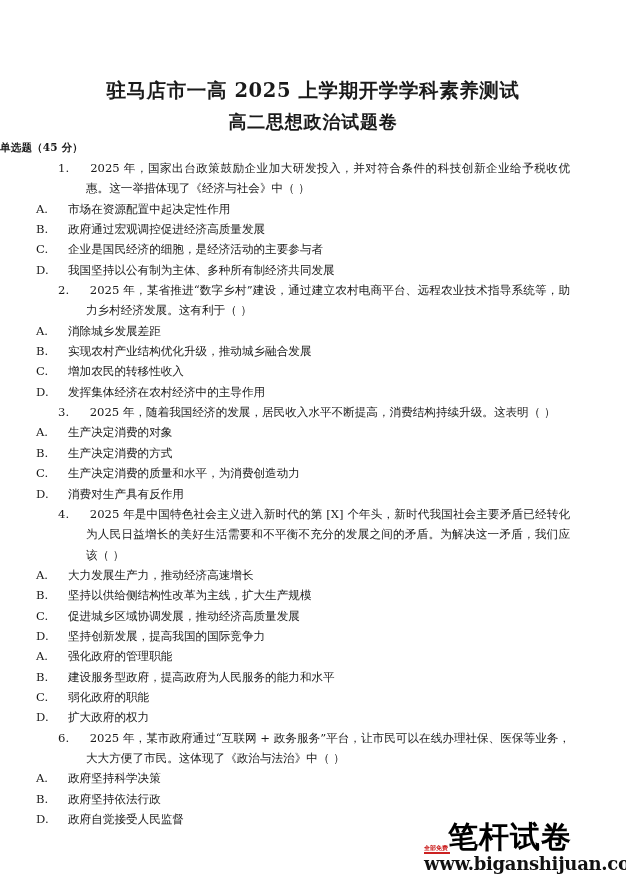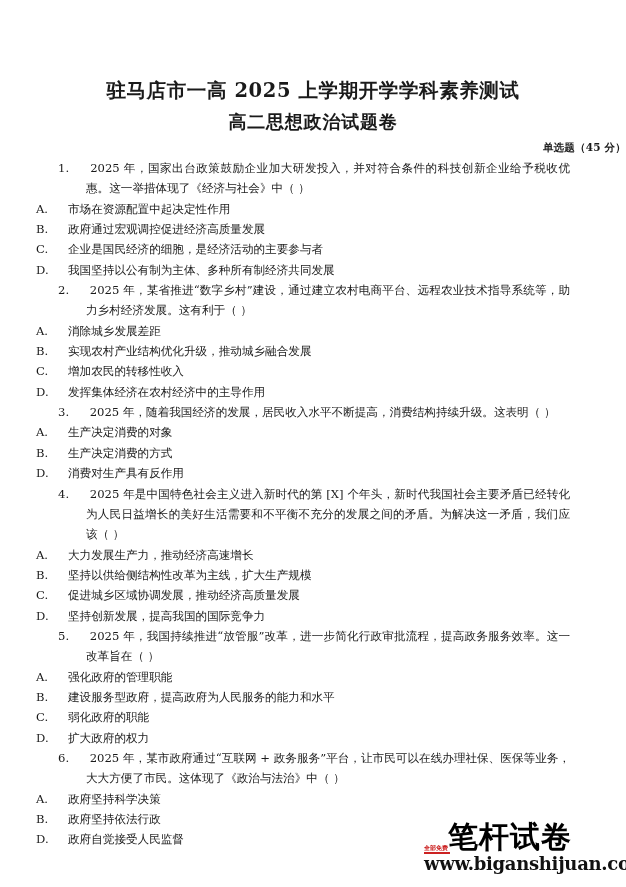--- a/index.html
+++ b/index.html
@@ -48,21 +48,21 @@
     font-weight: bold;
     letter-spacing: 0.8px;
     line-height: 24px;
     white-space: nowrap;
   }
   .section-label {
     position: absolute;
     top: 140px;
     left: 0;
     width: 626px;
-    text-align: right;
+    text-align: left;
     font-size: 10.5px;
     font-weight: bold;
     letter-spacing: 0.2px;
     line-height: 15px;
     white-space: nowrap;
   }
 
   
   .content {
     position: absolute;
@@ -180,31 +180,31 @@
         <p class="stem"><span class="qnum">2.</span> <span>2025 年，某省推进“数字乡村”建设，通过建立农村电商平台、远程农业技术指导系统等，助力乡村经济发展。这有利于（  ）</span></p>
         <p class="option"><span class="opt-letter">A.</span><span>消除城乡发展差距</span></p>
         <p class="option"><span class="opt-letter">B.</span><span>实现农村产业结构优化升级，推动城乡融合发展</span></p>
         <p class="option"><span class="opt-letter">C.</span><span>增加农民的转移性收入</span></p>
         <p class="option"><span class="opt-letter">D.</span><span>发挥集体经济在农村经济中的主导作用</span></p>
       </div>
       <div class="question-block">
         <p class="stem"><span class="qnum">3.</span> <span>2025 年，随着我国经济的发展，居民收入水平不断提高，消费结构持续升级。这表明（  ）</span></p>
         <p class="option"><span class="opt-letter">A.</span><span>生产决定消费的对象</span></p>
         <p class="option"><span class="opt-letter">B.</span><span>生产决定消费的方式</span></p>
+        <p class="option"><span class="opt-letter">C.</span><span>生产决定消费的质量和水平，为消费创造动力</span></p>
         <p class="option"><span class="opt-letter">D.</span><span>消费对生产具有反作用</span></p>
       </div>
       <div class="question-block">
         <p class="stem"><span class="qnum">4.</span> <span>2025 年是中国特色社会主义进入新时代的第 [X] 个年头，新时代我国社会主要矛盾已经转化为人民日益增长的美好生活需要和不平衡不充分的发展之间的矛盾。为解决这一矛盾，我们应该（  ）</span></p>
         <p class="option"><span class="opt-letter">A.</span><span>大力发展生产力，推动经济高速增长</span></p>
         <p class="option"><span class="opt-letter">B.</span><span>坚持以供给侧结构性改革为主线，扩大生产规模</span></p>
         <p class="option"><span class="opt-letter">C.</span><span>促进城乡区域协调发展，推动经济高质量发展</span></p>
         <p class="option"><span class="opt-letter">D.</span><span>坚持创新发展，提高我国的国际竞争力</span></p>
       </div>
       <div class="question-block">
-        <p class="stem"><span class="qnum">5.</span> <span>2025 年，我国持续推进“放管服”改革，进一步简化行政审批流程，提高政务服务效率。这一改革旨在（  ）</span></p>
         <p class="option"><span class="opt-letter">A.</span><span>强化政府的管理职能</span></p>
         <p class="option"><span class="opt-letter">B.</span><span>建设服务型政府，提高政府为人民服务的能力和水平</span></p>
         <p class="option"><span class="opt-letter">C.</span><span>弱化政府的职能</span></p>
         <p class="option"><span class="opt-letter">D.</span><span>扩大政府的权力</span></p>
       </div>
       <div class="question-block">
         <p class="stem"><span class="qnum">6.</span> <span>2025 年，某市政府通过“互联网 + 政务服务”平台，让市民可以在线办理社保、医保等业务，大大方便了市民。这体现了《政治与法治》中（  ）</span></p>
         <p class="option"><span class="opt-letter">A.</span><span>政府坚持科学决策</span></p>
         <p class="option"><span class="opt-letter">B.</span><span>政府坚持依法行政</span></p>
         <p class="option"><span class="opt-letter">D.</span><span>政府自觉接受人民监督</span></p>

